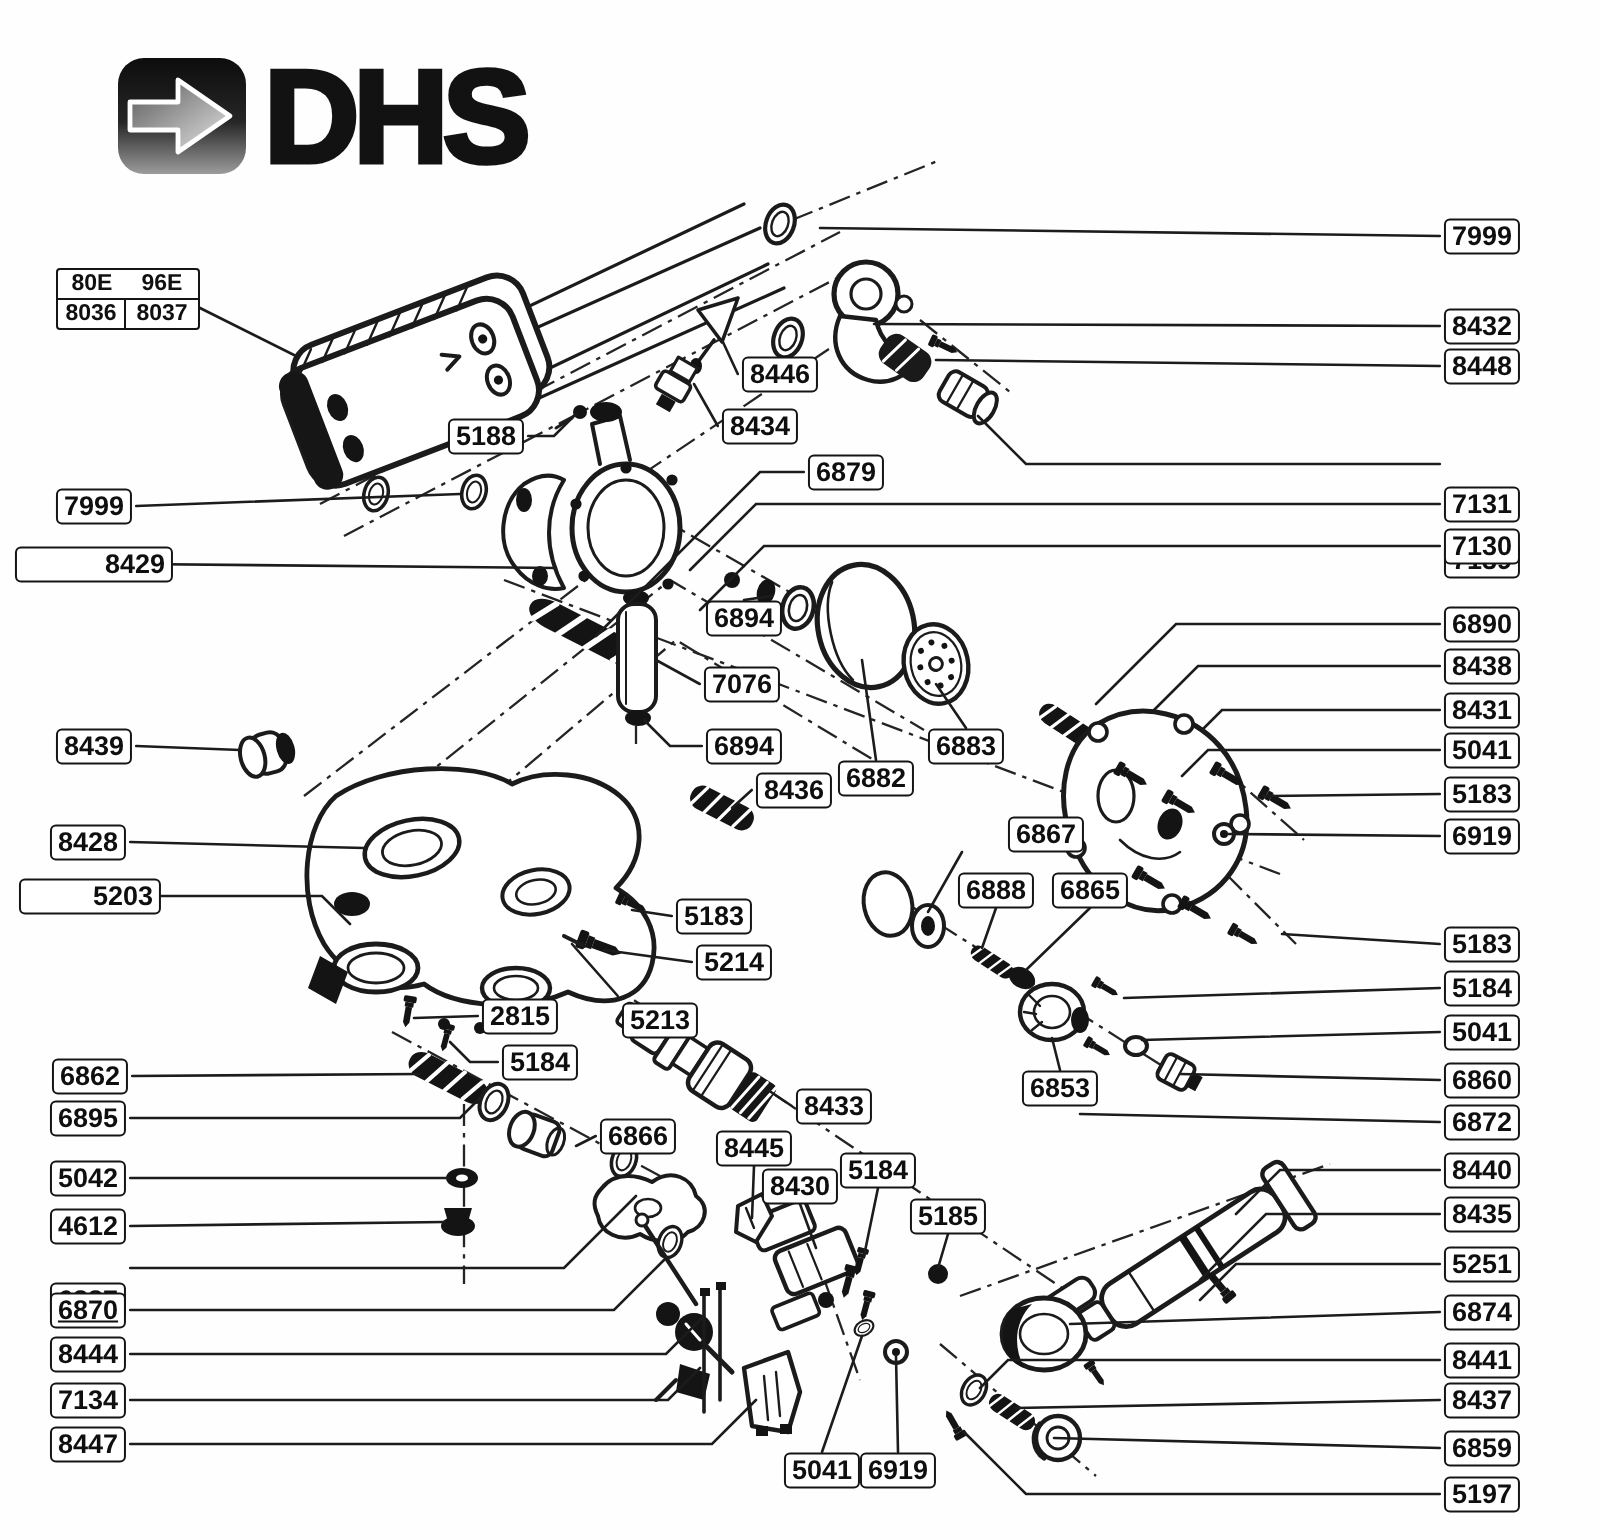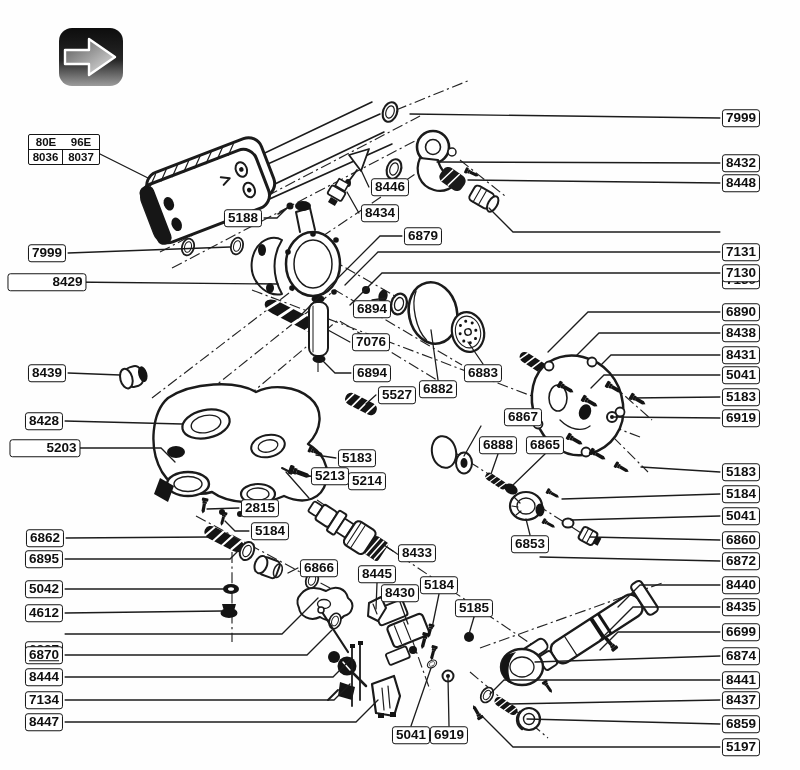--- a/index.html
+++ b/index.html
@@ -35,20 +35,21 @@
           <stop offset="1" stop-color="#9c9c9c"></stop>
         </linearGradient>
         <linearGradient id="ag" x1="0" y1="0" x2="1" y2="1">
           <stop offset="0" stop-color="#585858"></stop>
             <stop offset="1" stop-color="#e6e6e6"></stop>
         </linearGradient>
       </defs>
       <rect x="1" y="1" width="64" height="58" rx="13" fill="url(#lg)"></rect>
       <polygon points="7,23 31,23 31,12 57,30 31,48 31,37 7,37" fill="url(#ag)" stroke="#ffffff" stroke-width="2.4" stroke-linejoin="round"></polygon>
     </svg>
+    <span class="word">DHS</span>
   </div>
 
   <div id="variant">
     <div class="cell tl">80E</div>
     <div class="cell tr">96E</div>
     <div class="cell bl">8036</div>
     <div class="cell br">8037</div>
   </div>
 
   <svg class="art" viewBox="0 0 800 770">
@@ -471,30 +472,30 @@
     <div class="callout" style="left: 44px; top: 677px; text-align: right;">8444</div>
     <div class="callout" style="left: 44px; top: 700px;">7134</div>
     <div class="callout" style="left: 44px; top: 722px;">8447</div>
     <div class="callout" style="left: 243px; top: 218px;">5188</div>
     <div class="callout" style="left: 390px; top: 187px;">8446</div>
     <div class="callout" style="left: 380px; top: 213px;">8434</div>
     <div class="callout" style="left: 423px; top: 236px;">6879</div>
     <div class="callout" style="left: 372px; top: 309px;">6894</div>
     <div class="callout" style="left: 371px; top: 342px;">7076</div>
     <div class="callout" style="left: 372px; top: 373px;">6894</div>
-    <div class="callout" style="left: 397px; top: 395px;">5527</div>
+    <div class="callout" style="left: 397px; top: 395px;">8436</div>
     <div class="callout" style="left: 438px; top: 389px;">6882</div>
     <div class="callout" style="left: 483px; top: 373px;">6883</div>
     <div class="callout" style="left: 481px; top: 417px; margin-left: 42px;">6867</div>
     <div class="callout" style="left: 498px; top: 445px;">6888</div>
     <div class="callout" style="left: 545px; top: 445px;">6865</div>
     <div class="callout" style="left: 530px; top: 544px;">6853</div>
     <div class="callout" style="left: 357px; top: 458px;">5183</div>
     <div class="callout" style="left: 367px; top: 481px;">5214</div>
-    <div class="callout" style="left: 330px; top: 476px;">5213</div>
+    <div class="callout" style="left: 330px; top: 510px;">5213</div>
     <div class="callout" style="left: 260px; top: 508px;">2815</div>
     <div class="callout" style="left: 270px; top: 531px;">5184</div>
     <div class="callout" style="left: 417px; top: 553px;">8433</div>
     <div class="callout" style="left: 319px; top: 568px;">6866</div>
     <div class="callout" style="left: 377px; top: 574px;">8445</div>
     <div class="callout" style="left: 400px; top: 593px;">8430</div>
     <div class="callout" style="left: 439px; top: 585px;">5184</div>
     <div class="callout" style="left: 474px; top: 608px;">5185</div>
     <div class="callout" style="left: 411px; top: 735px;">5041</div>
     <div class="callout" style="left: 449px; top: 735px;">6919</div>
@@ -510,19 +511,19 @@
     <div class="callout" style="left: 741px; top: 375px;">5041</div>
     <div class="callout" style="left: 741px; top: 397px;">5183</div>
     <div class="callout" style="left: 741px; top: 418px;">6919</div>
     <div class="callout" style="left: 741px; top: 472px;">5183</div>
     <div class="callout" style="left: 741px; top: 494px;">5184</div>
     <div class="callout" style="left: 741px; top: 516px;">5041</div>
     <div class="callout" style="left: 741px; top: 540px;">6860</div>
     <div class="callout" style="left: 741px; top: 561px;">6872</div>
     <div class="callout" style="left: 741px; top: 585px;">8440</div>
     <div class="callout" style="left: 741px; top: 607px;">8435</div>
-    <div class="callout" style="left: 741px; top: 632px;">6699</div>
+    <div class="callout" style="left: 741px; top: 632px;">5251</div>
     <div class="callout" style="left: 741px; top: 656px;">6874</div>
     <div class="callout" style="left: 741px; top: 680px;">8441</div>
     <div class="callout" style="left: 741px; top: 700px;">8437</div>
     <div class="callout" style="left: 741px; top: 724px;">6859</div>
     <div class="callout" style="left: 741px; top: 747px;">5197</div>
   </div>
 
 </body></html>

